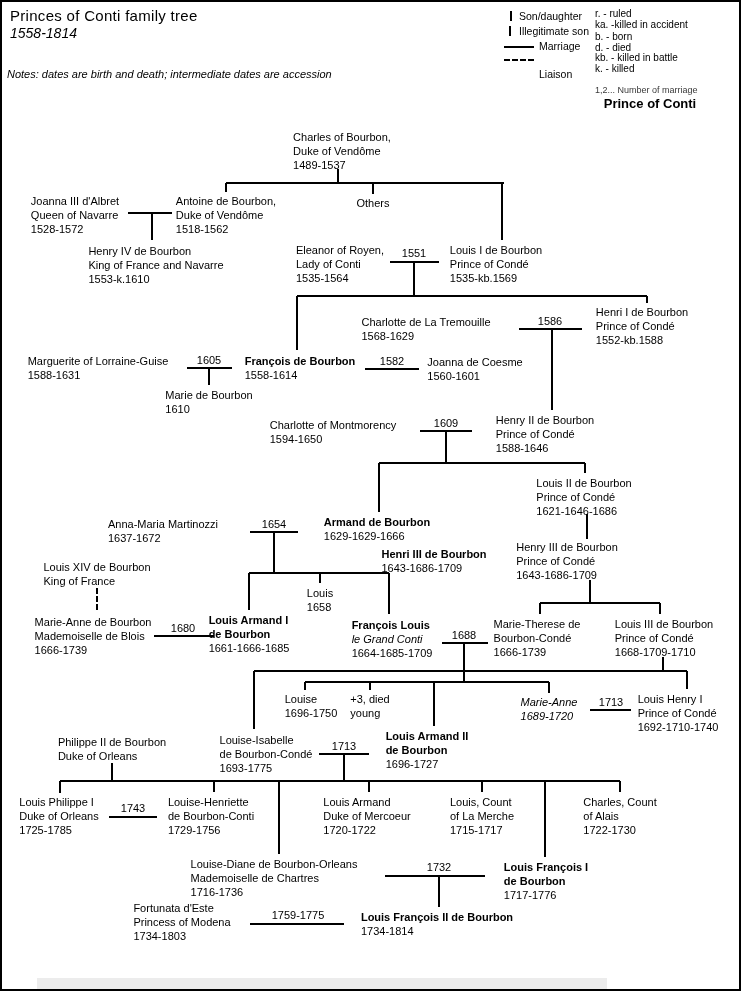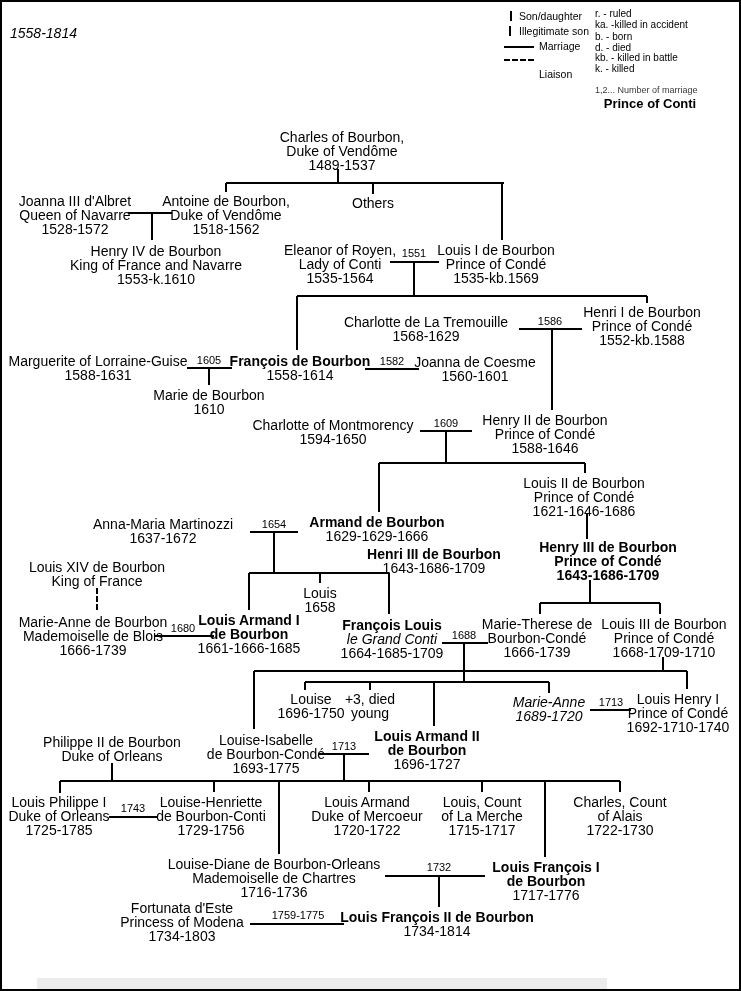--- a/index.html
+++ b/index.html
@@ -14,37 +14,39 @@
   .page-subtitle{position:absolute;left:8px;top:23px;font-size:14px;font-style:italic;white-space:nowrap;}
   .page-notes{position:absolute;left:5px;top:66px;font-size:11px;font-style:italic;white-space:nowrap;}
   .page-footer{position:absolute;left:337px;top:961px;transform:translateX(-50%);
     font-size:11px;font-style:italic;white-space:nowrap;}
   .legend-label{position:absolute;font-size:10.5px;white-space:nowrap;}
   .legend-glyph{position:absolute;}
   .abbrev{position:absolute;left:593px;font-size:10px;white-space:nowrap;}
   .marriage-note{position:absolute;left:593px;top:83px;font-size:9px;color:#3a3a3a;white-space:nowrap;}
   .bold-note{position:absolute;left:648px;top:94px;transform:translateX(-50%);
     font-size:13px;font-weight:bold;white-space:nowrap;}
-  .node{position:absolute;transform:translateX(-50%);text-align:center;
-    font-size:14px;line-height:14px;white-space:nowrap;}
+  .node{position:absolute;transform:translateX(-50%);text-align:left;
+    font-size:11px;line-height:14px;white-space:nowrap;}
   .node .b{font-weight:bold;}
   .node .i{font-style:italic;}
   .node span{display:block;}
   .mlabel{position:absolute;transform:translateX(-50%);text-align:center;
     font-size:11px;line-height:13px;white-space:nowrap;}
   .ln{position:absolute;background:#000;}
   .ln.dashed{background:none;border-left:2px dashed #000;}
   .artifact{position:absolute;left:35px;top:976px;width:570px;height:12px;background:#ececec;}
 </style>
 </head>
 <body>
 
 <div id="canvas">
 
+  <div class="page-title">Princes of Conti family tree</div>
   <div class="page-subtitle">1558-1814</div>
+  <div class="page-notes">Notes: dates are birth and death; intermediate dates are accession</div>
 
   <div class="legend-glyph" style="left:508px;top:9px;width:2px;height:10px;background:#000;"></div>
   <div class="legend-label" style="left:517px;top:8px;">Son/daughter</div>
 
   <div class="legend-glyph" style="left:507px;top:24px;width:0;height:10px;border-left:2px dashed #000;"></div>
   <div class="legend-label" style="left:517px;top:23px;">Illegitimate son</div>
 
   <div class="legend-glyph" style="left:502px;top:44px;width:30px;height:2px;background:#000;"></div>
   <div class="legend-label" style="left:537px;top:38px;">Marriage</div>
 
@@ -203,21 +205,21 @@
         <span class="">1637-1672</span>
       </div>
       <div class="node" style="left: 375px; top: 513px;">
         <span class="b ">Armand de Bourbon</span>
         <span class="">1629-1629-1666</span>
       </div>
       <div class="node" style="left: 432px; top: 545px;">
         <span class="b ">Henri III de Bourbon</span>
         <span class="">1643-1686-1709</span>
       </div>
-      <div class="node" style="left: 606px; top: 538px; font-weight: bold;">
+      <div class="node" style="left: 565px; top: 538px;">
         <span class="">Henry III de Bourbon</span>
         <span class="">Prince of Condé</span>
         <span class="">1643-1686-1709</span>
       </div>
       <div class="node" style="left: 95px; top: 558px;">
         <span class="">Louis XIV de Bourbon</span>
         <span class="">King of France</span>
       </div>
       <div class="node" style="left: 91px; top: 613px;">
         <span class="">Marie-Anne de Bourbon</span>

